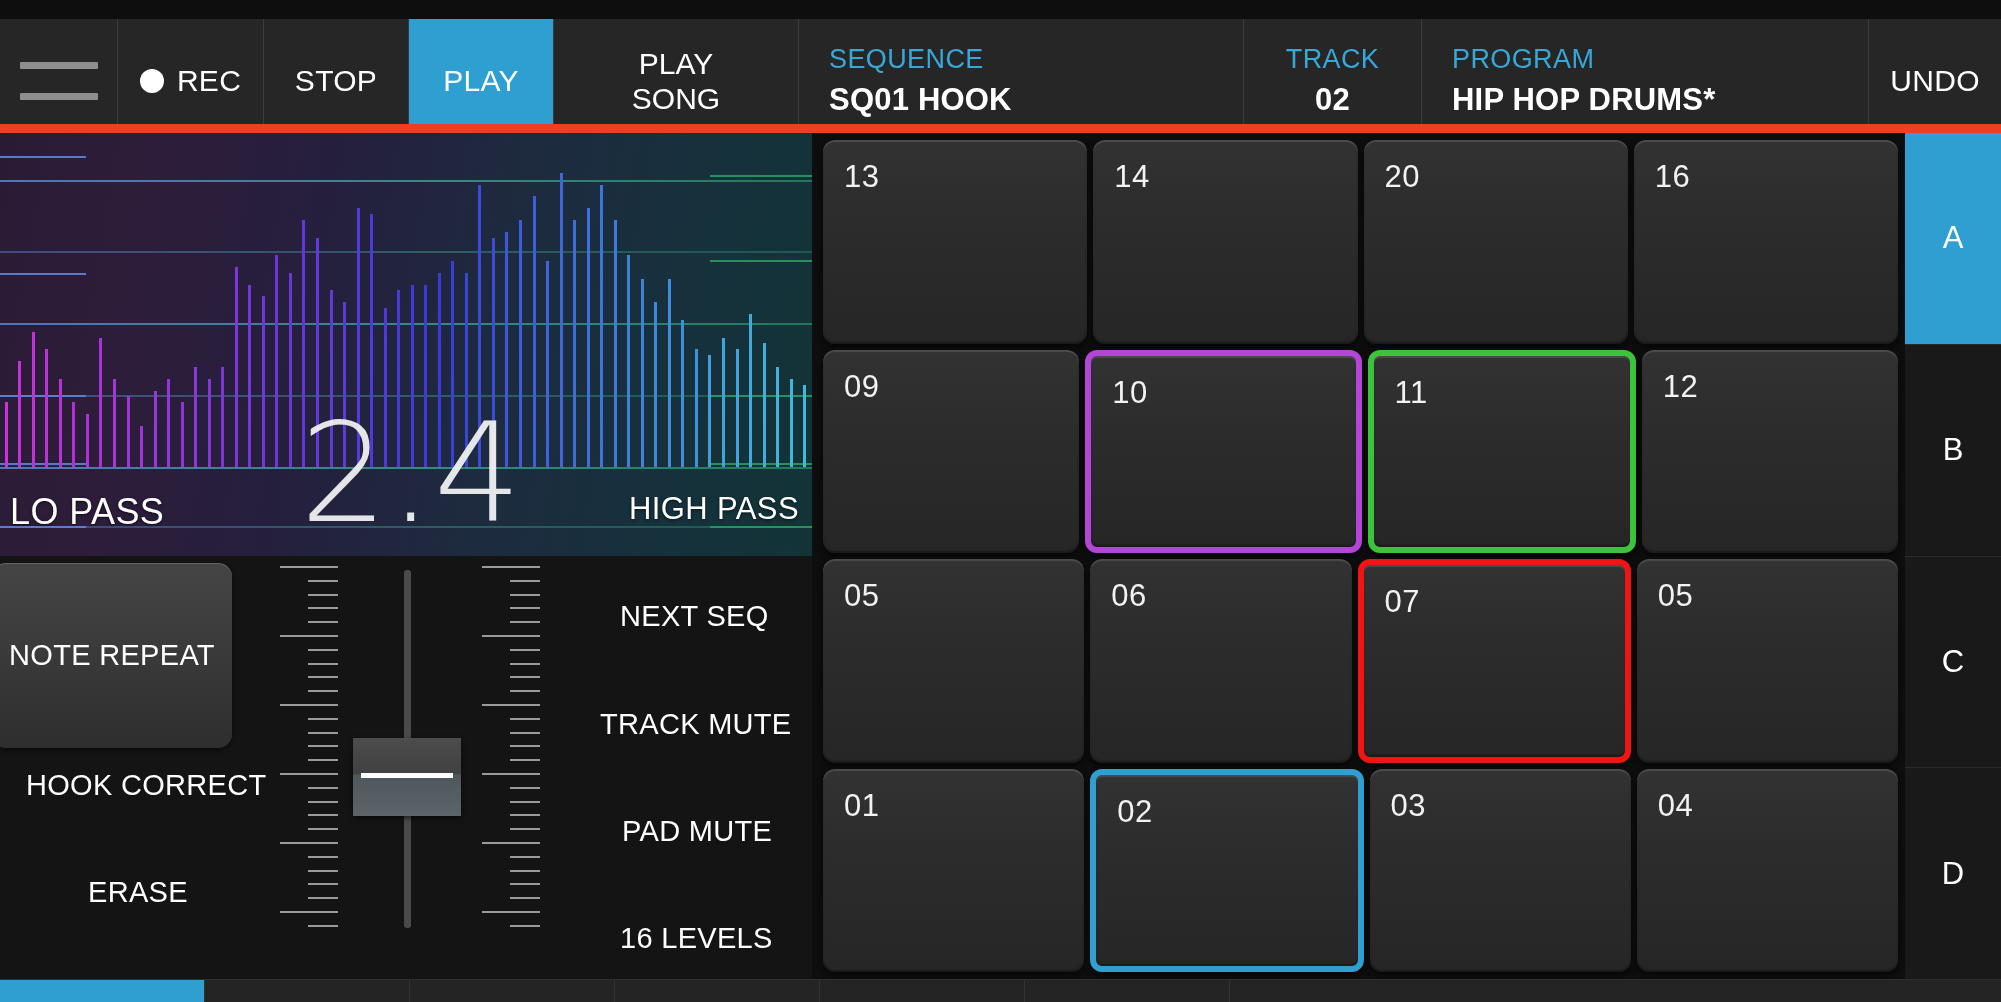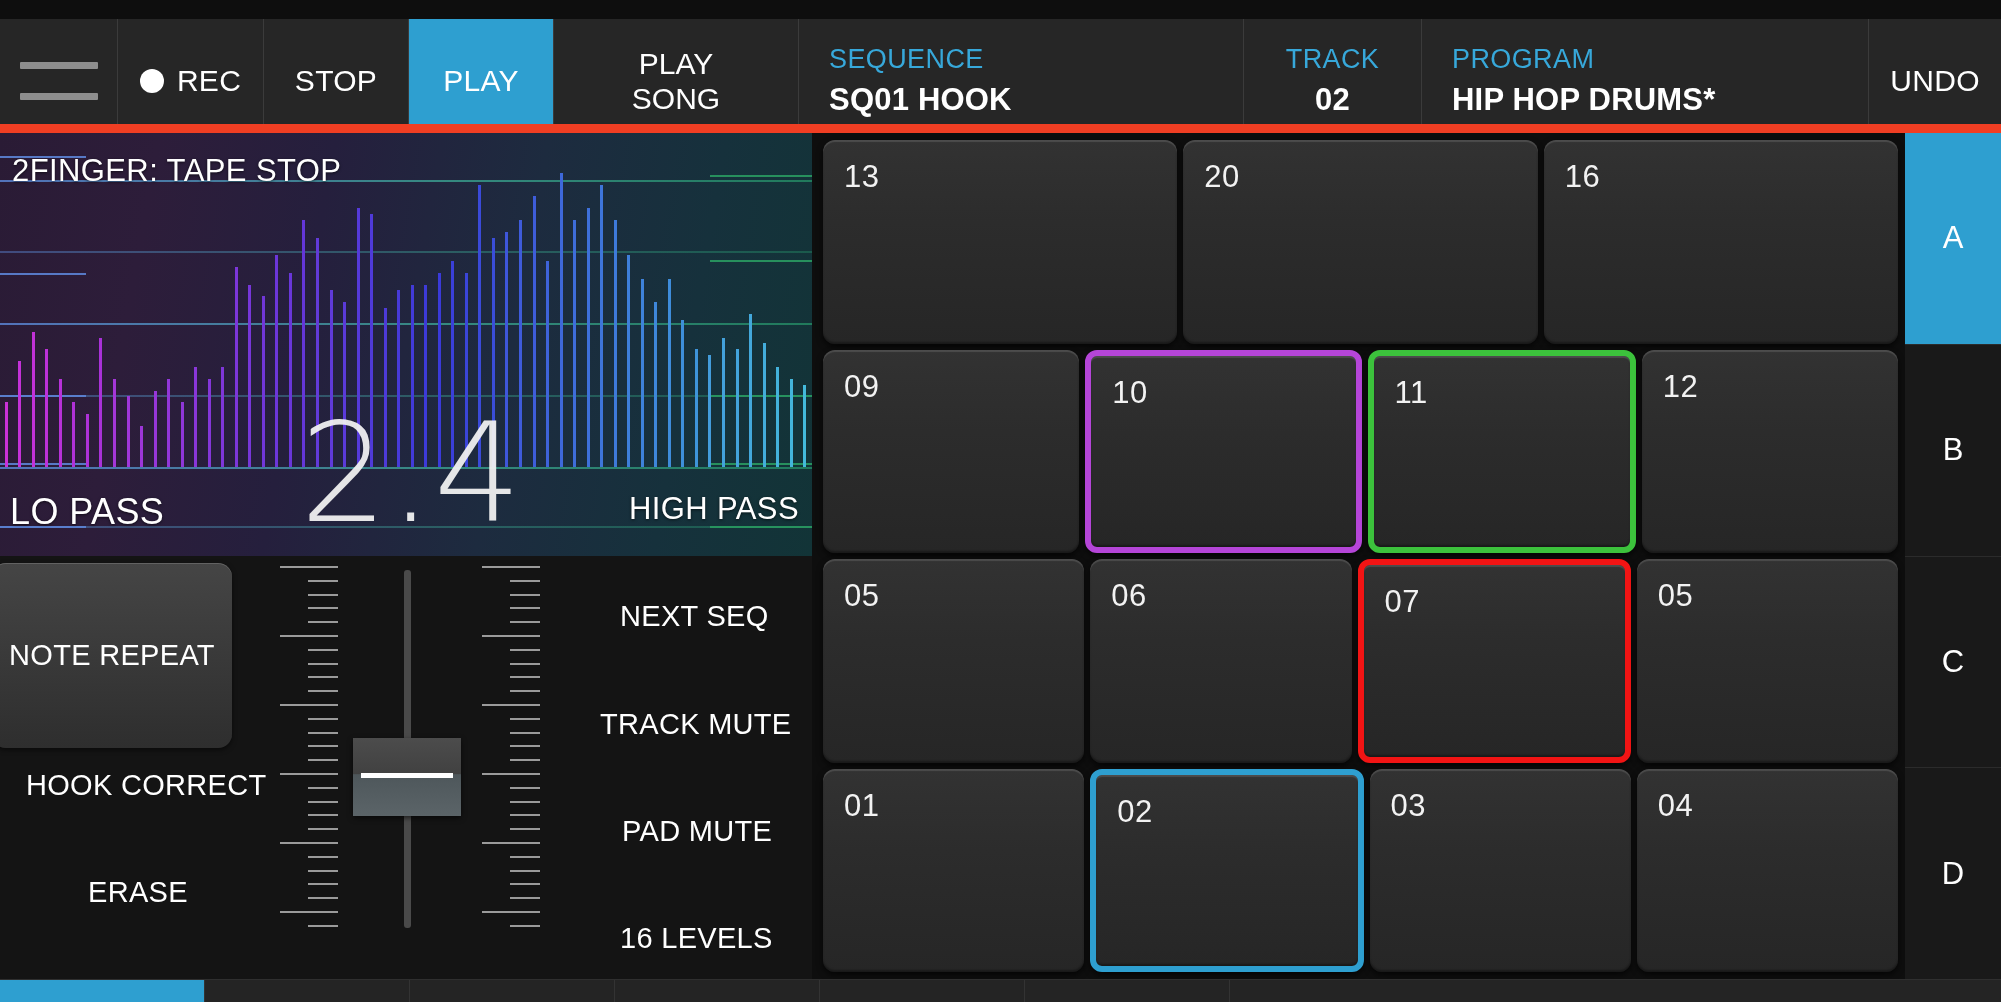--- a/index.html
+++ b/index.html
@@ -308,21 +308,20 @@
         <div class="xy-bar" style="left: 695px; height: 118px; bottom: 88.83px; background: rgb(62, 148, 218);"></div>
         <div class="xy-bar" style="left: 708px; height: 112px; bottom: 88.83px; background: rgb(67, 156, 219);"></div>
         <div class="xy-bar" style="left: 722px; height: 129px; bottom: 88.83px; background: rgb(67, 161, 219);"></div>
         <div class="xy-bar" style="left: 736px; height: 118px; bottom: 88.83px; background: rgb(67, 163, 219);"></div>
         <div class="xy-bar" style="left: 749px; height: 153px; bottom: 88.83px; background: rgb(67, 168, 219);"></div>
         <div class="xy-bar" style="left: 763px; height: 124px; bottom: 88.83px; background: rgb(67, 173, 219);"></div>
         <div class="xy-bar" style="left: 776px; height: 100px; bottom: 88.83px; background: rgb(67, 178, 219);"></div>
         <div class="xy-bar" style="left: 790px; height: 88px; bottom: 88.83px; background: rgb(67, 181, 219);"></div>
         <div class="xy-bar" style="left: 803px; height: 82px; bottom: 88.83px; background: rgb(67, 186, 219);"></div>
       </div>
-    <div class="xy-title">2FINGER: TAPE STOP</div>
     <div class="xy-value">2.4</div>
     <div class="xy-lo">LO PASS</div>
     <div class="xy-hi">HIGH PASS</div>
   </div>
 
   <div class="lowerpanel">
 
     <div class="noterepeat">
       <span>NOTE REPEAT</span>
     </div>
@@ -411,20 +410,23 @@
       <span>16 LEVELS</span>
     </div>
   </div>
 
   <div class="padarea" id="padarea">
       <div class="padrow">
         <div class="pad">
           <span class="padnum">13</span>
         </div>
         <div class="pad">
+          <span class="padnum">14</span>
+        </div>
+        <div class="pad">
           <span class="padnum">20</span>
         </div>
         <div class="pad">
           <span class="padnum">16</span>
         </div>
       </div>
       <div class="padrow">
         <div class="pad">
           <span class="padnum">09</span>
         </div>

